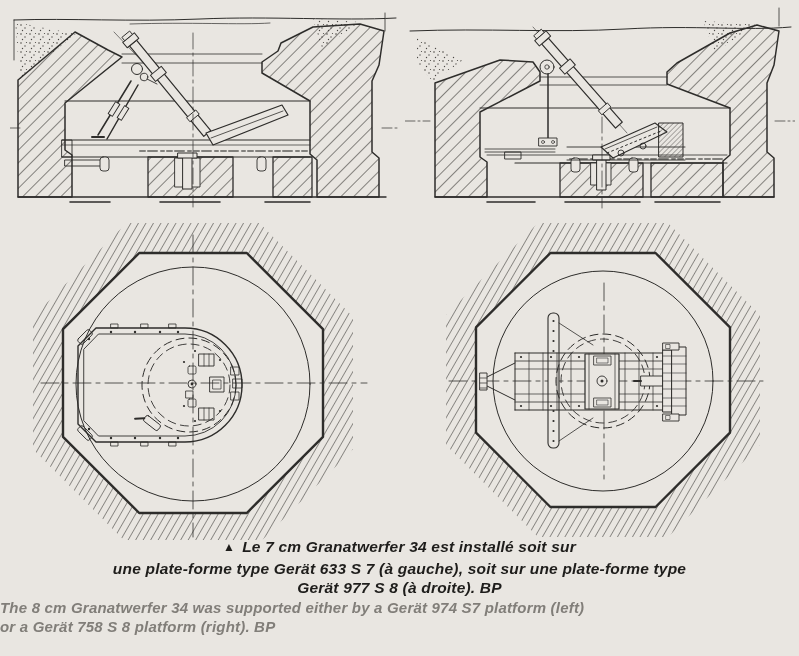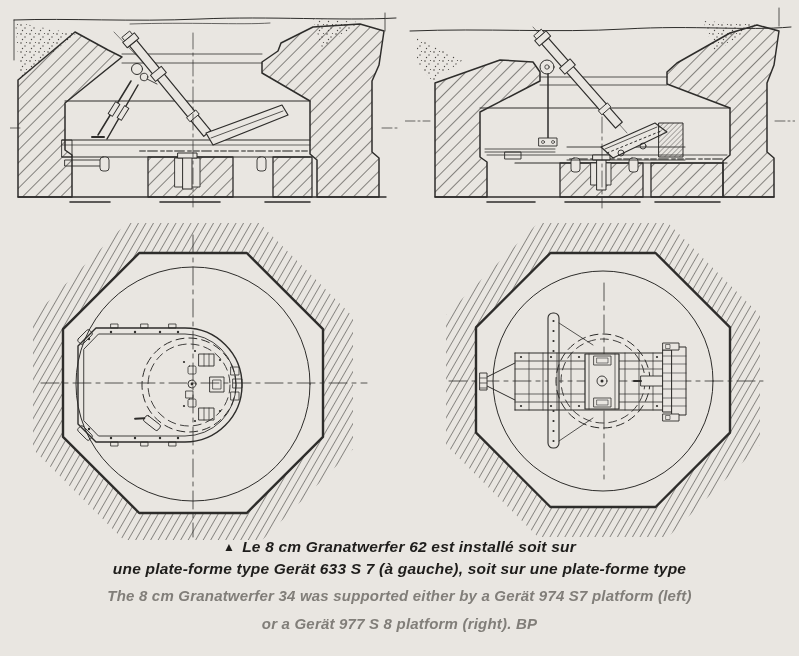--- a/index.html
+++ b/index.html
@@ -2,21 +2,21 @@
 <html><head>
 <meta charset="utf-8">
 <style>
   html,body{margin:0;padding:0;}
   .page{position:relative;width:799px;height:656px;background:#e9e6e1;overflow:hidden;
         font-family:"Liberation Sans",sans-serif;}
   .fig{position:absolute;}
   .caption{position:absolute;left:0;top:537px;width:799px;}
   .cap-fr{margin:0;text-align:center;font-weight:bold;font-style:italic;
           font-size:15.5px;line-height:19.5px;color:#1e1d1b;letter-spacing:.2px;}
-  .cap-en{margin:8px;text-align:center;font-weight:bold;font-style:italic;
+  .cap-en{margin:0;text-align:left;font-weight:bold;font-style:italic;
           font-size:15px;line-height:19.5px;color:#817e79;letter-spacing:.2px;}
   .tri{font-style:normal;font-size:12px;margin-right:7px;position:relative;top:-1px;}
 </style>
 </head>
 <body>
 
 <div class="page">
 
   <svg class="fig" style="left:10px;top:5px" width="390" height="205" viewBox="0 0 390 205">
     <defs>
@@ -338,19 +338,20 @@
           <rect x="258" y="128" width="16" height="7" fill="#e9e6e1" stroke-width="0.9"></rect>
           <rect x="258" y="199" width="16" height="7" fill="#e9e6e1" stroke-width="0.9"></rect>
           <rect x="261" y="129.5" width="4" height="4" stroke-width="0.6"></rect>
           <rect x="261" y="200.5" width="4" height="4" stroke-width="0.6"></rect>
         </g>
       </g>
     </g>
   </svg>
 
   <div class="caption">
-    <p class="cap-fr"><span class="tri">▲</span><span>Le 8 cm Granatwerfer 62 est installé soit sur</span></p>
+    <p class="cap-fr"><span class="tri">▲</span><span>Le 7 cm Granatwerfer 34 est installé soit sur</span></p>
     <p class="cap-fr">une plate-forme type Gerät 633 S 7 (à gauche), soit sur une plate-forme type</p>
+    <p class="cap-fr">Gerät 977 S 8 (à droite). BP</p>
     <p class="cap-en">The 8 cm Granatwerfer 34 was supported either by a Gerät 974 S7 platform (left)</p>
-    <p class="cap-en">or a Gerät 977 S 8 platform (right). BP</p>
+    <p class="cap-en">or a Gerät 758 S 8 platform (right). BP</p>
   </div>
 
 </div>
 
 </body></html>

